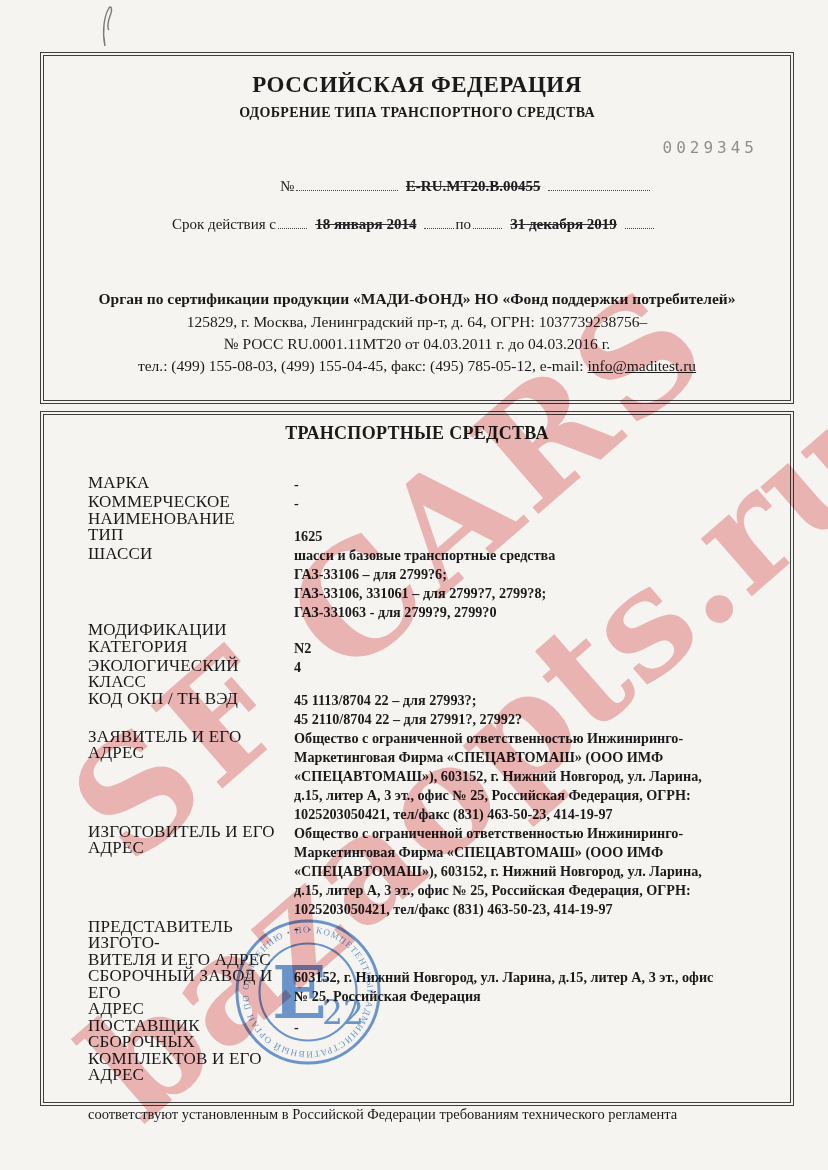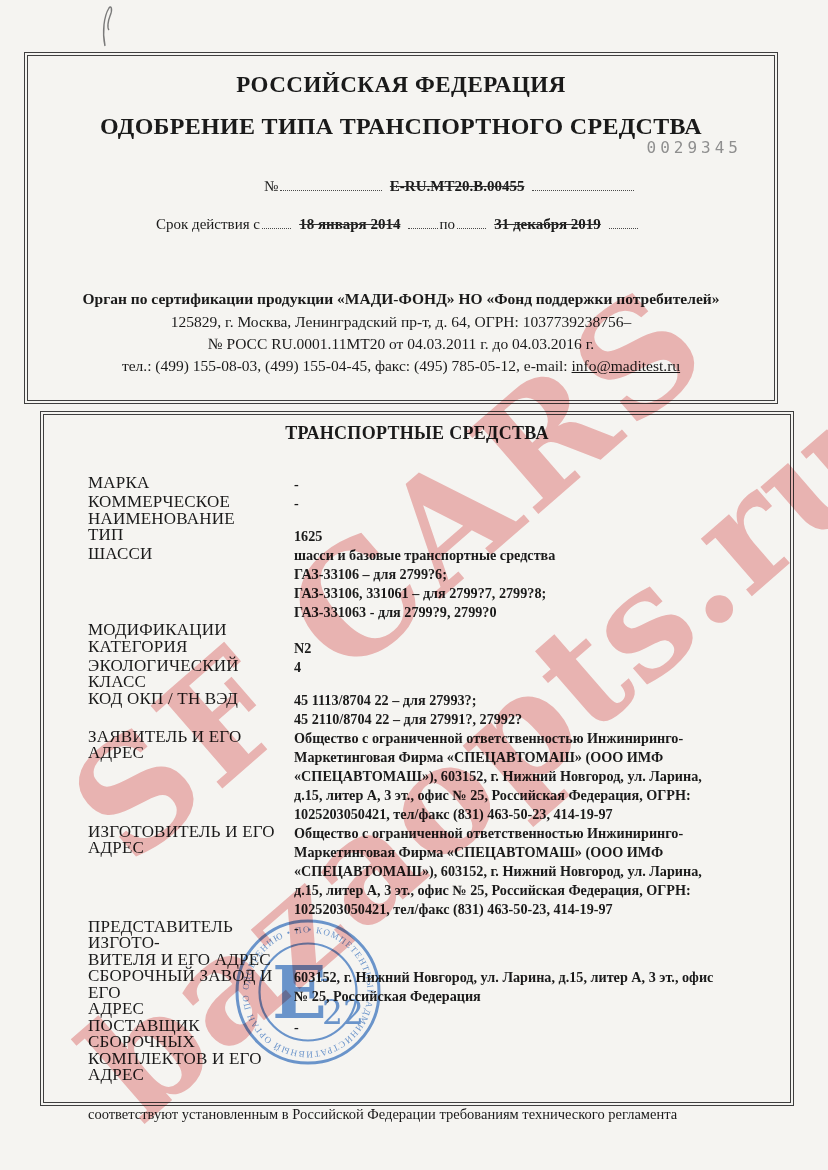--- a/index.html
+++ b/index.html
@@ -1,26 +1,26 @@
 <!DOCTYPE html>
 <html><head>
 <meta charset="utf-8">
 <style>
   html,body{margin:0;padding:0;}
   .page{position:relative;width:828px;height:1170px;background:#f5f4f1;
         font-family:"Liberation Serif",serif;color:#1a1a1a;overflow:hidden;}
   
   .box{position:absolute;border:1.8px solid #3f3f3f;background:transparent;z-index:2;}
   .box .inner{position:absolute;inset:2px;border:1px solid #3f3f3f;}
-  #box1{left:24px;top:52px;width:752px;height:350px;}
+  #box1{left:40px;top:52px;width:752px;height:350px;}
   #box2{left:40px;top:411px;width:752px;height:693px;}
   .boxcontent{position:absolute;inset:3px;}
   
   .h-country{margin-top:16px;text-align:center;font-weight:bold;font-size:23px;letter-spacing:.5px;}
-  .h-doc{margin-top:15px;text-align:center;font-weight:bold;font-size:24px;letter-spacing:.3px;}
+  .h-doc{margin-top:7px;text-align:center;font-weight:bold;font-size:14px;letter-spacing:.3px;}
   .serial{position:absolute;right:32px;top:82px;font-family:"DejaVu Sans Mono",monospace;
           font-size:16px;letter-spacing:4px;color:#8f8f8f;}
   .ruled-row{position:absolute;left:0;right:0;display:flex;align-items:flex-end;font-size:15px;}
   .leader{flex:1;border-bottom:1.6px dotted #4a4a4a;margin:0 2px 4px 2px;height:0;}
   .struck{font-weight:bold;text-decoration:line-through;text-decoration-thickness:1.3px;
           text-decoration-color:#2e2e2e;padding:0 6px;white-space:nowrap;}
   #numrow{top:122px;padding:0 138px 0 236px;}
   #validrow{top:160px;padding:0 134px 0 128px;}
   .h-organ{position:absolute;left:0;right:0;top:192px;text-align:center;font-weight:bold;font-size:18px;}
   .orgline{position:absolute;left:0;right:0;text-align:center;font-size:15.5px;}

